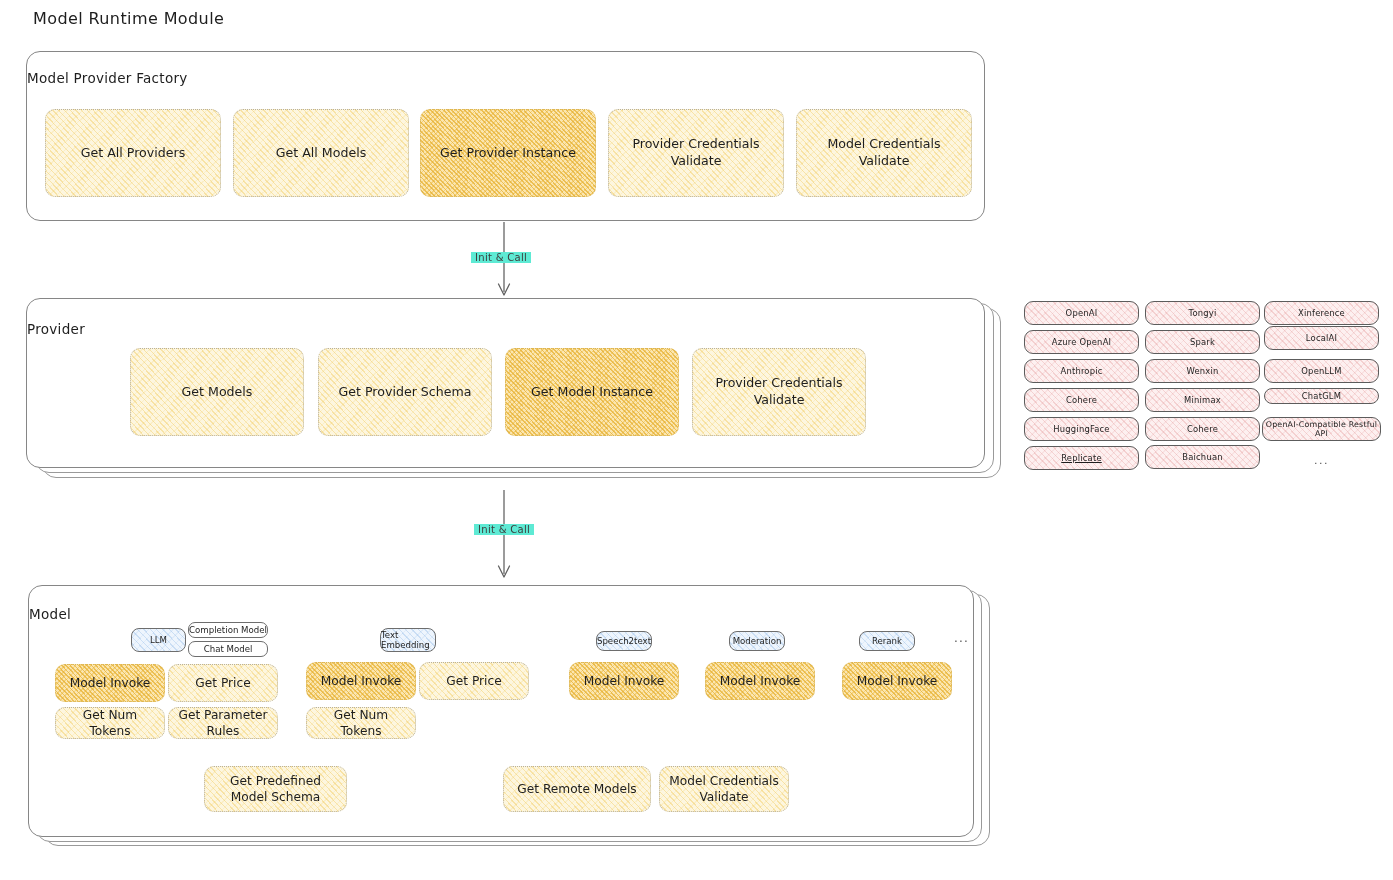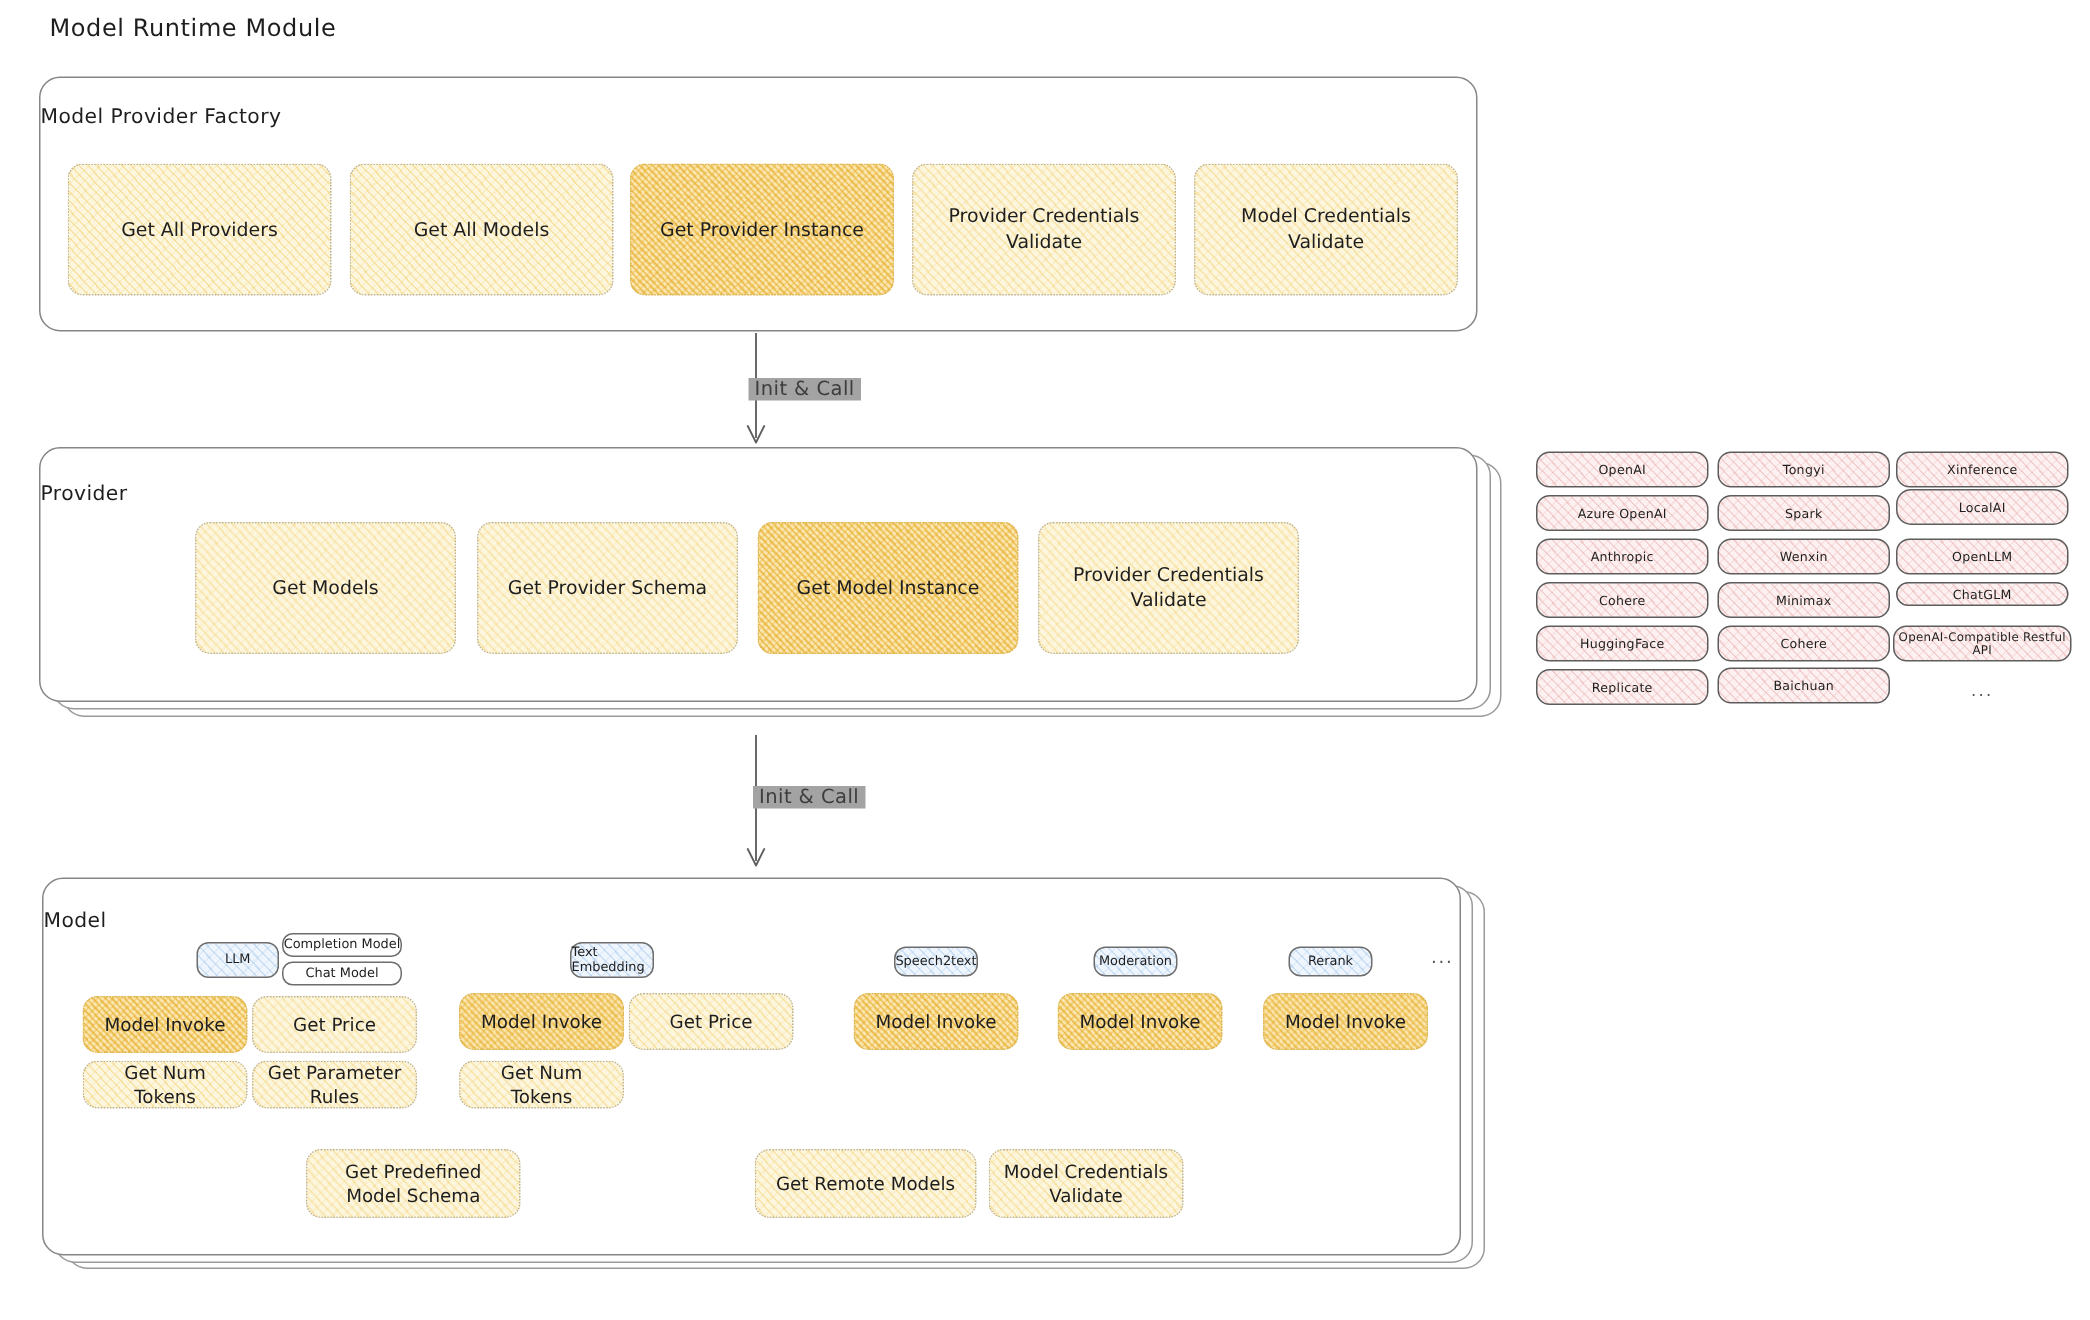--- a/index.html
+++ b/index.html
@@ -127,27 +127,26 @@
   .badge.plain {
     background: #ffffff;
     background-image: none;
     border-radius: 7px;
   }
 
   
   .arrow-svg { position: absolute; overflow: visible; }
   .arrow-label {
     position: absolute;
-    font-size: 13px;
+    font-size: 10px;
     color: #3d3d3d;
     letter-spacing: .3px;
     white-space: nowrap;
-    background: #a3a3a3;
+    background: #5eead4;
     padding: 0 4px;
-    margin-left: 28px;
   }
 
   .dots-inline {
     position: absolute;
     font-size: 12px;
     color: #555;
     letter-spacing: 1.2px;
   }
 </style>
 </head>
@@ -209,21 +208,21 @@
 </div>
 <div class="pill" style="left:1024px; top:359px; width:115px; height:24px;">
   <span>Anthropic</span>
 </div>
 <div class="pill" style="left:1024px; top:388px; width:115px; height:24px;">
   <span>Cohere</span>
 </div>
 <div class="pill" style="left:1024px; top:417px; width:115px; height:24px;">
   <span>HuggingFace</span>
 </div>
-<div class="pill" style="left:1024px; top:446px; width:115px; height:24px;">
+<div class="pill" style="left:1024px; top:446px; width:115px; height:24px;text-decoration:underline;">
   <span>Replicate</span>
 </div>
 
 <div class="pill" style="left:1145px; top:301px; width:115px; height:24px;">
   <span>Tongyi</span>
 </div>
 <div class="pill" style="left:1145px; top:330px; width:115px; height:24px;">
   <span>Spark</span>
 </div>
 <div class="pill" style="left:1145px; top:359px; width:115px; height:24px;">
@@ -235,21 +234,21 @@
 <div class="pill" style="left:1145px; top:417px; width:115px; height:24px;">
   <span>Cohere</span>
 </div>
 <div class="pill" style="left:1145px; top:445px; width:115px; height:24px;">
   <span>Baichuan</span>
 </div>
 
 <div class="pill" style="left:1264px; top:301px; width:115px; height:24px;">
   <span>Xinference</span>
 </div>
-<div class="pill" style="left:1264px; top:326px; width:115px; height:24px;border-radius:10px;">
+<div class="pill" style="left:1264px; top:326px; width:115px; height:24px;">
   <span>LocalAI</span>
 </div>
 <div class="pill" style="left:1264px; top:359px; width:115px; height:24px;">
   <span>OpenLLM</span>
 </div>
 <div class="pill" style="left:1264px; top:388px; width:115px; height:16px;">
   <span>ChatGLM</span>
 </div>
 <div class="pill" style="left:1262px; top:417px; width:119px; height:24px; font-size:7.9px;">
   <span>OpenAI-Compatible Restful API</span>

